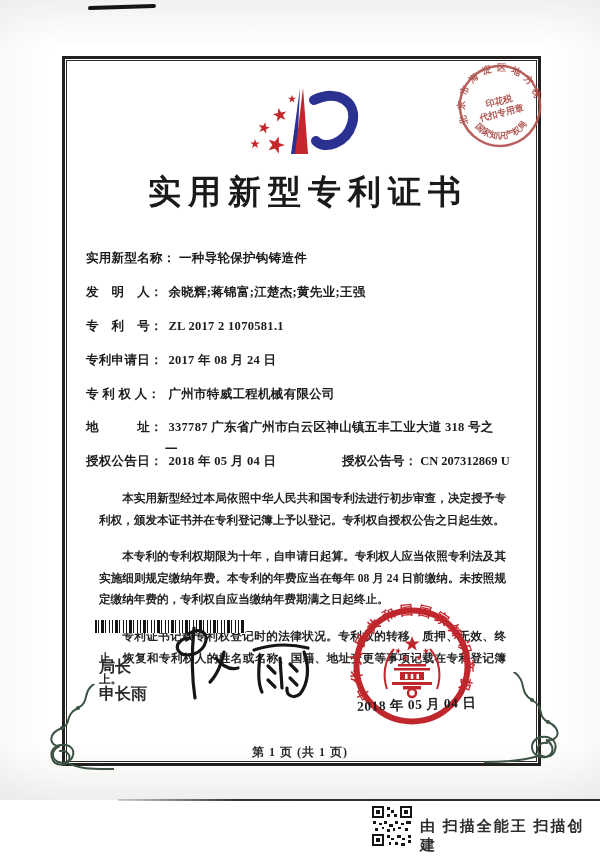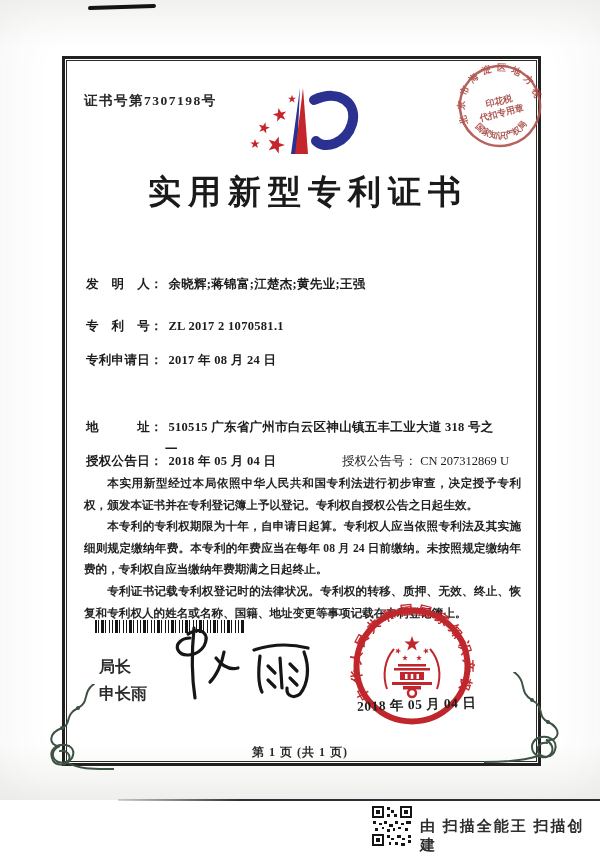--- a/index.html
+++ b/index.html
@@ -14,26 +14,26 @@
     box-shadow:inset 0 0 55px rgba(70,70,70,.07);
   }
   .abs{position:absolute;}
   .artifact-line{left:88px;top:5px;width:68px;height:4px;background:#141414;border-radius:2px;transform:rotate(-2deg);}
   .frame{left:62px;top:56px;width:473px;height:704px;border:3px solid #222120;}
   .frame-inner{position:absolute;inset:1px;border:1px solid #2a2928;}
   .cert-number{left:84px;top:92px;font-size:13.5px;font-weight:700;letter-spacing:1.5px;color:#262626;}
   .doc-title{left:0;right:0;top:170px;text-align:center;font-size:33px;font-weight:700;letter-spacing:7px;color:#1a1a1a;padding-left:16px;}
   .field-row{left:86px;font-size:12.5px;font-weight:700;color:#1c1c1c;letter-spacing:.3px;white-space:nowrap;}
   .field-row .lab{display:inline-block;min-width:79px;}
-  .r1{top:250px}.r2{top:276px}.r3{top:318px}.r4{top:352px}.r5{top:386px}.r6{top:419px}.r7{top:453px}
+  .r1{top:250px}.r2{top:284px}.r3{top:318px}.r4{top:352px}.r5{top:386px}.r6{top:419px}.r7{top:453px}
   .addr-line2{left:165px;top:441px;font-size:12.5px;font-weight:700;color:#1c1c1c;}
-  .grant-no{left:342px;top:453px;font-size:12.5px;font-weight:400;color:#1c1c1c;white-space:nowrap;}
+  .grant-no{left:342px;top:453px;font-size:12.5px;font-weight:700;color:#1c1c1c;white-space:nowrap;}
   .paras{left:84px;top:473px;width:437px;font-size:11.6px;line-height:21.6px;font-weight:600;
          color:#242424;text-align:justify;word-break:break-all;}
-  .paras p{margin:0;text-indent:2em;}
+  .paras p{margin:15px;text-indent:2em;}
   .barcode{left:95px;top:620px;width:150px;height:13px;
     background:repeating-linear-gradient(90deg,#141414 0 1.5px,#fff 1.5px 3px,#141414 3px 4px,#fff 4px 6.5px,#141414 6.5px 9px,#fff 9px 10.5px,#141414 10.5px 11.5px,#fff 11.5px 14px);}
   .director{left:99px;top:653px;font-family:"Liberation Sans","DejaVu Sans",sans-serif;
     font-weight:700;font-size:16px;color:#2b2b2b;line-height:27px;}
   .sig-svg{left:158px;top:624px;}
   .seal-svg{left:349px;top:603px;}
   .seal-date{left:357px;top:696px;font-size:13.5px;font-weight:700;color:#1d1d1d;letter-spacing:.5px;transform:rotate(-2deg);}
   .orn-bl{left:36px;top:684px;}
   .orn-br{left:484px;top:672px;}
   .page-footer{left:0;right:0;top:744px;text-align:center;font-size:12px;font-weight:700;color:#2a2a2a;letter-spacing:1px;}
@@ -49,21 +49,20 @@
 
 <div class="page">
 
   <div class="paper abs"></div>
   <div class="artifact-line abs"></div>
 
   <div class="frame abs">
     <div class="frame-inner"></div>
   </div>
 
-  <div class="cert-number abs">证书号第7307198号</div>
 
   <svg class="abs" style="left:242px;top:86px" width="118" height="86" viewBox="0 0 118 86">
     <defs>
       <polygon id="star" points="0,-10 2.4,-3.2 9.5,-3.1 3.8,1.2 5.9,8.1 0,4 -5.9,8.1 -3.8,1.2 -9.5,-3.1 -2.4,-3.2"></polygon>
     </defs>
     <g fill="#c5262b">
       <use href="#star" transform="translate(50,13) scale(0.42)"></use>
       <use href="#star" transform="translate(38,29) scale(0.72) rotate(-12)"></use>
       <use href="#star" transform="translate(22,42) scale(0.6) rotate(14)"></use>
       <use href="#star" transform="translate(13,58) scale(0.5)"></use>
@@ -85,35 +84,43 @@
     </text>
     <text font-size="8.5" font-weight="bold" fill="#a84a46">
       <textPath href="#taxBottom" textLength="60">国家知识产权局</textPath>
     </text>
     <text x="44" y="42" text-anchor="middle" font-size="9" font-weight="bold" fill="#a84a46">印花税</text>
     <text x="44" y="54" text-anchor="middle" font-size="9" font-weight="bold" fill="#a84a46">代扣专用章</text>
   </svg>
 
   <div class="doc-title abs">实用新型专利证书</div>
 
+  <div class="field-row r1 abs">
+    <span class="lab">实用新型名称：</span>
+    <span class="val">一种导轮保护钩铸造件</span>
+  </div>
   <div class="field-row r2 abs">
     <span class="lab">发　明　人：</span>
     <span class="val">余晓辉;蒋锦富;江楚杰;黄先业;王强</span>
   </div>
   <div class="field-row r3 abs">
     <span class="lab">专　利　号：</span>
     <span class="val">ZL 2017 2 1070581.1</span>
   </div>
   <div class="field-row r4 abs">
     <span class="lab">专利申请日：</span>
     <span class="val">2017 年 08 月 24 日</span>
   </div>
+  <div class="field-row r5 abs">
+    <span class="lab">专 利 权 人：</span>
+    <span class="val">广州市特威工程机械有限公司</span>
+  </div>
   <div class="field-row r6 abs">
     <span class="lab">地　　　址：</span>
-    <span class="val">510515 广东省广州市白云区神山镇五丰工业大道 318 号之</span>
+    <span class="val">337787 广东省广州市白云区神山镇五丰工业大道 318 号之</span>
   </div>
   <div class="addr-line2 abs">一</div>
   <div class="field-row r7 abs">
     <span class="lab">授权公告日：</span>
     <span class="val">2018 年 05 月 04 日</span>
   </div>
   <div class="grant-no abs">
     <span>授权公告号：</span>
     <span>CN 207312869 U</span>
   </div>

